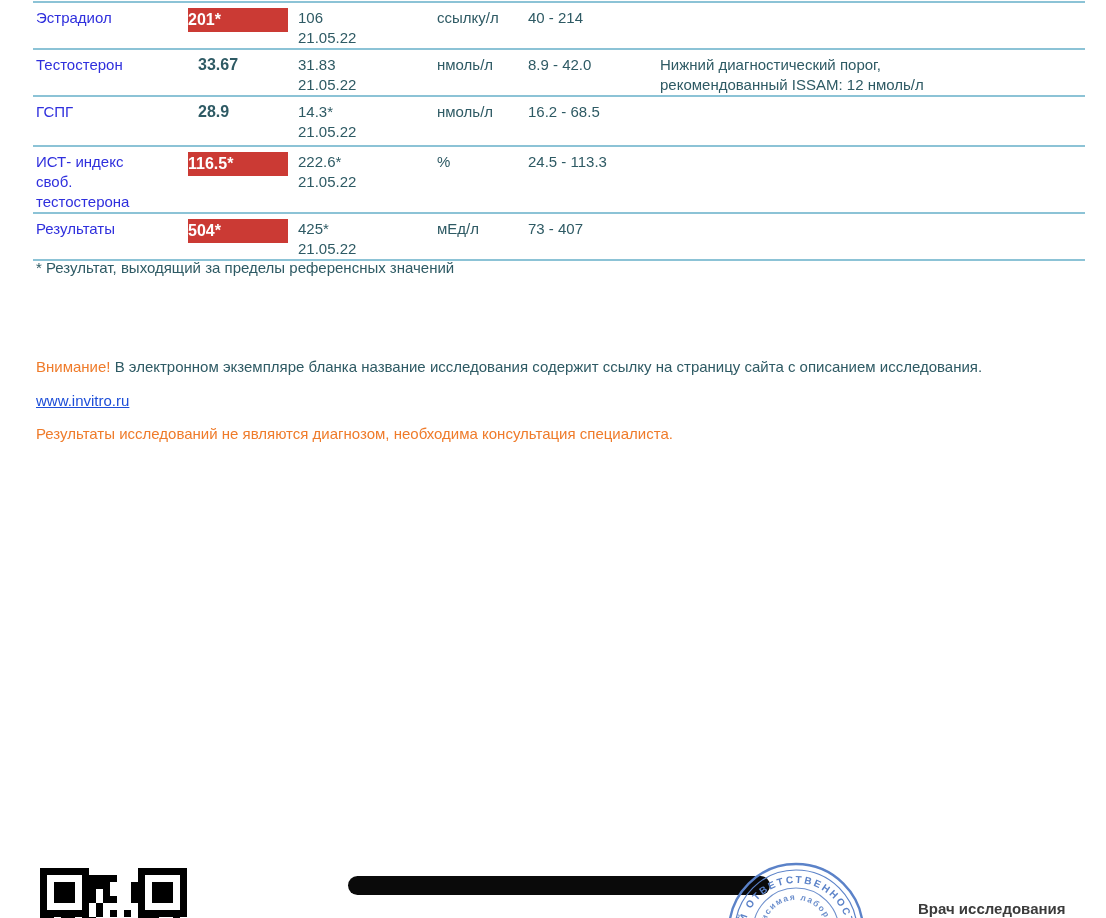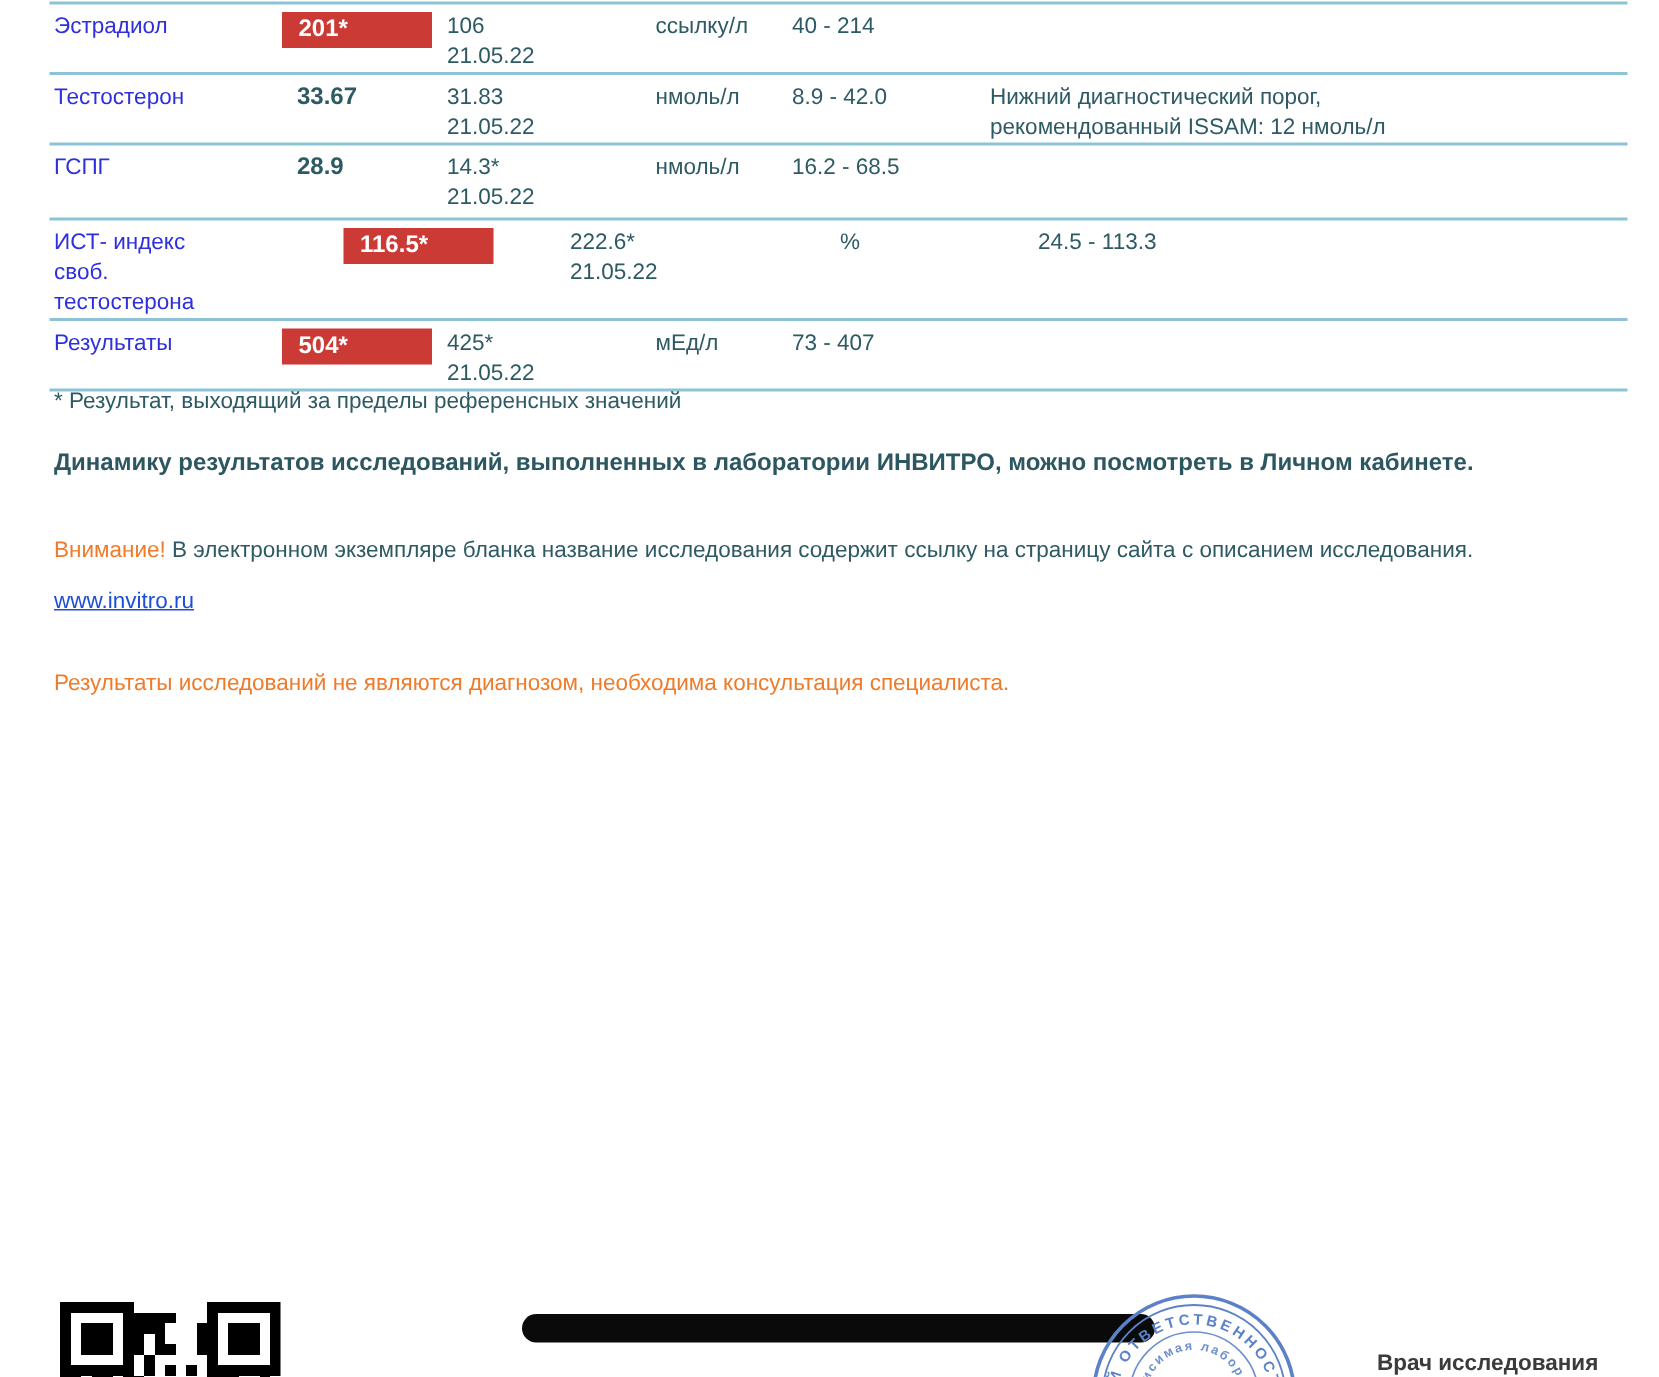--- a/index.html
+++ b/index.html
@@ -9,38 +9,38 @@
 
   
   .rtable{position:absolute;left:33px;top:1px;width:1052px;border-top:2px solid #8cc3d6;}
   .rrow{display:flex;border-bottom:2px solid #8cc3d6;align-items:flex-start;}
   .rrow .cell{padding-top:5px;font-size:15px;line-height:20px;color:#2e5a64;}
   .c-name{width:155px;box-sizing:border-box;padding-left:3px;color:#2f2fdd;}
   .c-name .nm{display:inline-block;max-width:118px;color:#2f2fdd;}
   .c-result{width:110px;box-sizing:border-box;font-weight:bold;color:#27505a;}
   .c-result .plain{display:inline-block;padding-left:10px;font-size:16px;}
   .c-result .flagbox{display:inline-block;width:100px;height:24px;line-height:24px;
-      box-sizing:border-box;padding-left:11px;background:#cb3a34;color:#ffffff;
+      box-sizing:border-box;background:#cb3a34;color:#ffffff;
       font-weight:bold;font-size:16px;}
   .c-prev{width:139px;}
   .c-units{width:91px;}
   .c-ref{width:132px;}
   .c-comment{flex:1;}
   .c-comment .cm{display:inline-block;max-width:290px;}
   .h43{min-height:41px;} .h44{min-height:42px;} .h50{min-height:48px;}
-  .h67{min-height:65px;gap:41px;} .h43b{min-height:41px;}
+  .h67{min-height:65px;} .h43b{min-height:41px;}
 
   
   .note{position:absolute;left:36px;color:#2e5a64;font-size:15px;line-height:21px;}
   .note-ast{top:257px;}
   .note-bold{top:298px;width:1010px;font-weight:bold;font-size:16px;color:#2c5761;}
   .note-attn{top:356px;width:1050px;}
   .orange{color:#ef7b2a;}
   .link{color:#1d4ed8;text-decoration:underline;cursor:pointer;display:inline-block;margin-top:13px;}
-  .note-disc{top:423px;width:1050px;color:#ef7b2a;margin-top:22px;}
+  .note-disc{top:423px;width:1050px;color:#ef7b2a;}
 
   
   .qr{position:absolute;left:40px;top:868px;width:147px;height:147px;}
   .redaction{position:absolute;left:348px;top:876px;width:422px;height:19px;
       background:#0a0a0a;border-radius:10px;}
   .stamp{position:absolute;left:726px;top:861px;width:140px;height:140px;}
   .doctor{position:absolute;left:918px;top:900px;font-size:15px;font-weight:bold;
       color:#3b3b3b;line-height:18px;}
 </style>
 </head>
@@ -106,21 +106,20 @@
         <div>21.05.22</div>
       </div>
       <div class="cell c-units">мЕд/л</div>
       <div class="cell c-ref">73 - 407</div>
       <div class="cell c-comment"><span class="cm"></span></div>
     </div>
   </div>
 
   <div class="note note-ast">* Результат, выходящий за пределы референсных значений</div>
 
-  <div class="note note-bold">Динамику результатов исследований, выполненных в лаборатории ИНВИТРО, можно посмотреть в Личном кабинете.</div>
 
   <div class="note note-attn">
     <div><span class="orange">Внимание!</span><span> В электронном экземпляре бланка название исследования содержит ссылку на страницу сайта с описанием исследования.</span></div>
     <span class="link">www.invitro.ru</span>
   </div>
 
   <div class="note note-disc">Результаты исследований не являются диагнозом, необходима консультация специалиста.</div>
 
   <div class="qr">
     <svg id="qrsvg" width="147" height="147" viewBox="0 0 21 21" shape-rendering="crispEdges">

